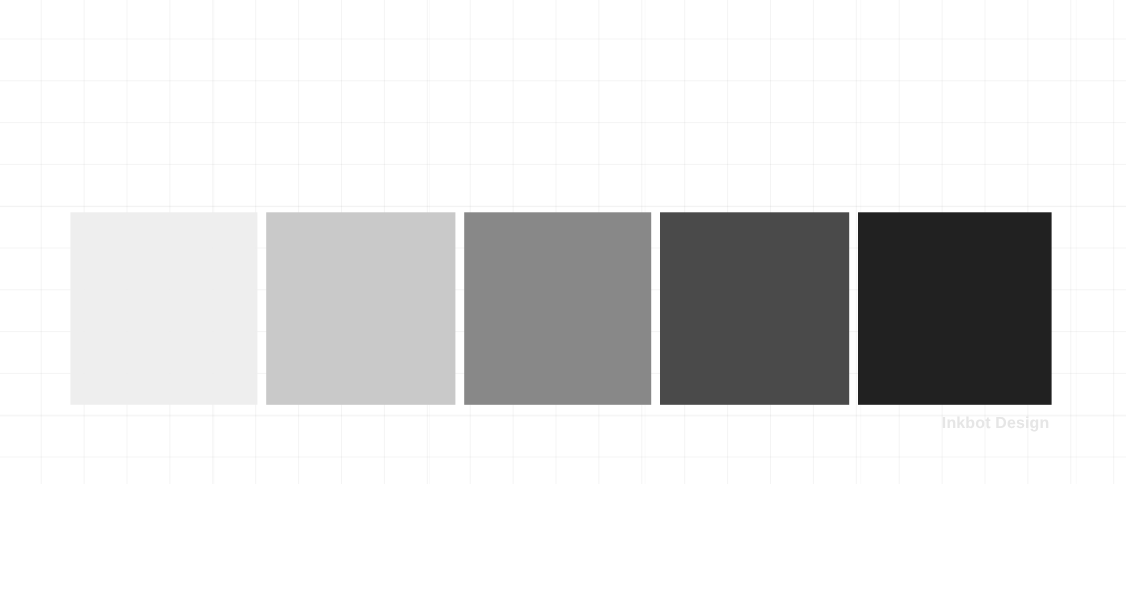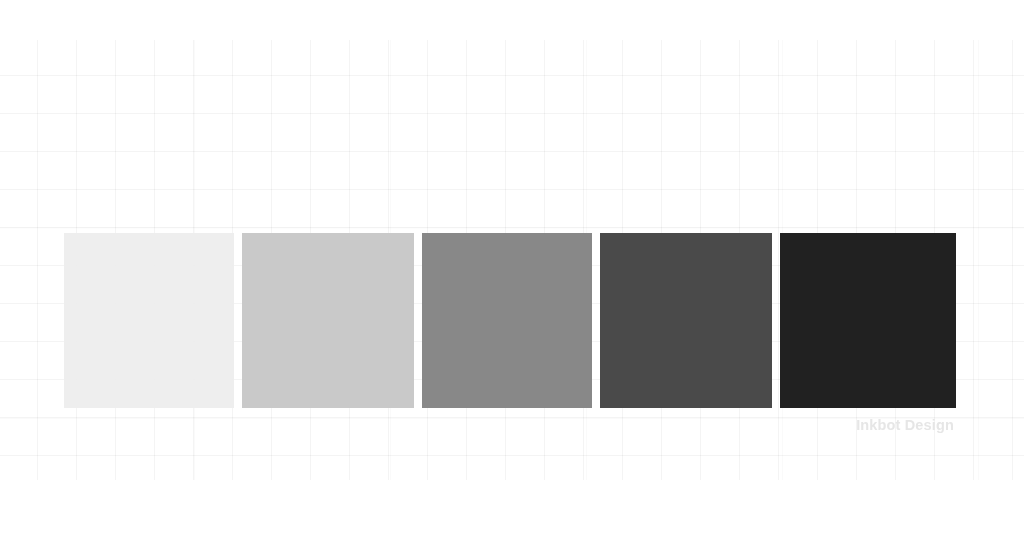--- a/index.html
+++ b/index.html
@@ -15,21 +15,20 @@
     background: #ffffff;
   }
 
   
   #stage {
     position: relative;
     width: 1024px;
     height: 440px;
     background-color: #ffffff;
     overflow: hidden;
-    margin-top: 40px;
   }
 
   
   #grid-backdrop {
     position: absolute;
     inset: 0;
     background-image:
       linear-gradient(to right, rgba(0,0,0,0.045) 1px, transparent 1px),
       linear-gradient(to bottom, rgba(0,0,0,0.045) 1px, transparent 1px);
     background-size: 39.2px 38.1px;

